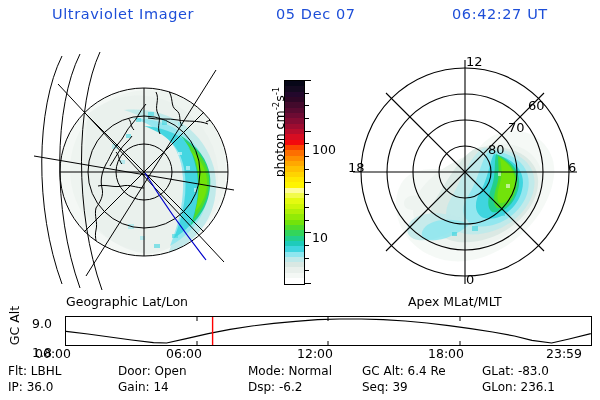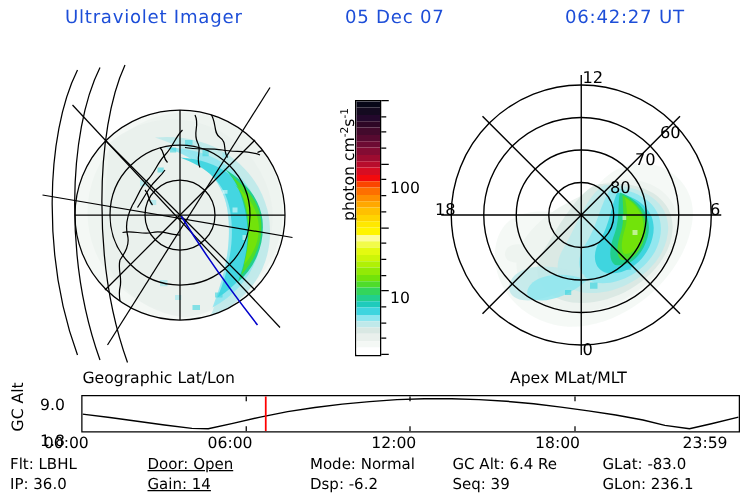--- a/index.html
+++ b/index.html
@@ -124,21 +124,21 @@
   
   #status-block { left: 0; top: 364px; width: 600px; height: 34px; }
   .status-cell {
     position: absolute;
     font-size: 12px;
     white-space: nowrap;
   }
   .srow0 { top: 0px; }
   .srow1 { top: 16px; }
   .scol0 { left: 8px; }
-  .scol1 { left: 118px; text-decoration: underline; }
+  .scol1 { left: 118px; }
   .scol2 { left: 248px; }
   .scol3 { left: 362px; }
   .scol4 { left: 482px; }
 </style>
 </head>
 <body>
 
 <div id="root">
 
   <div id="header" class="abs">

